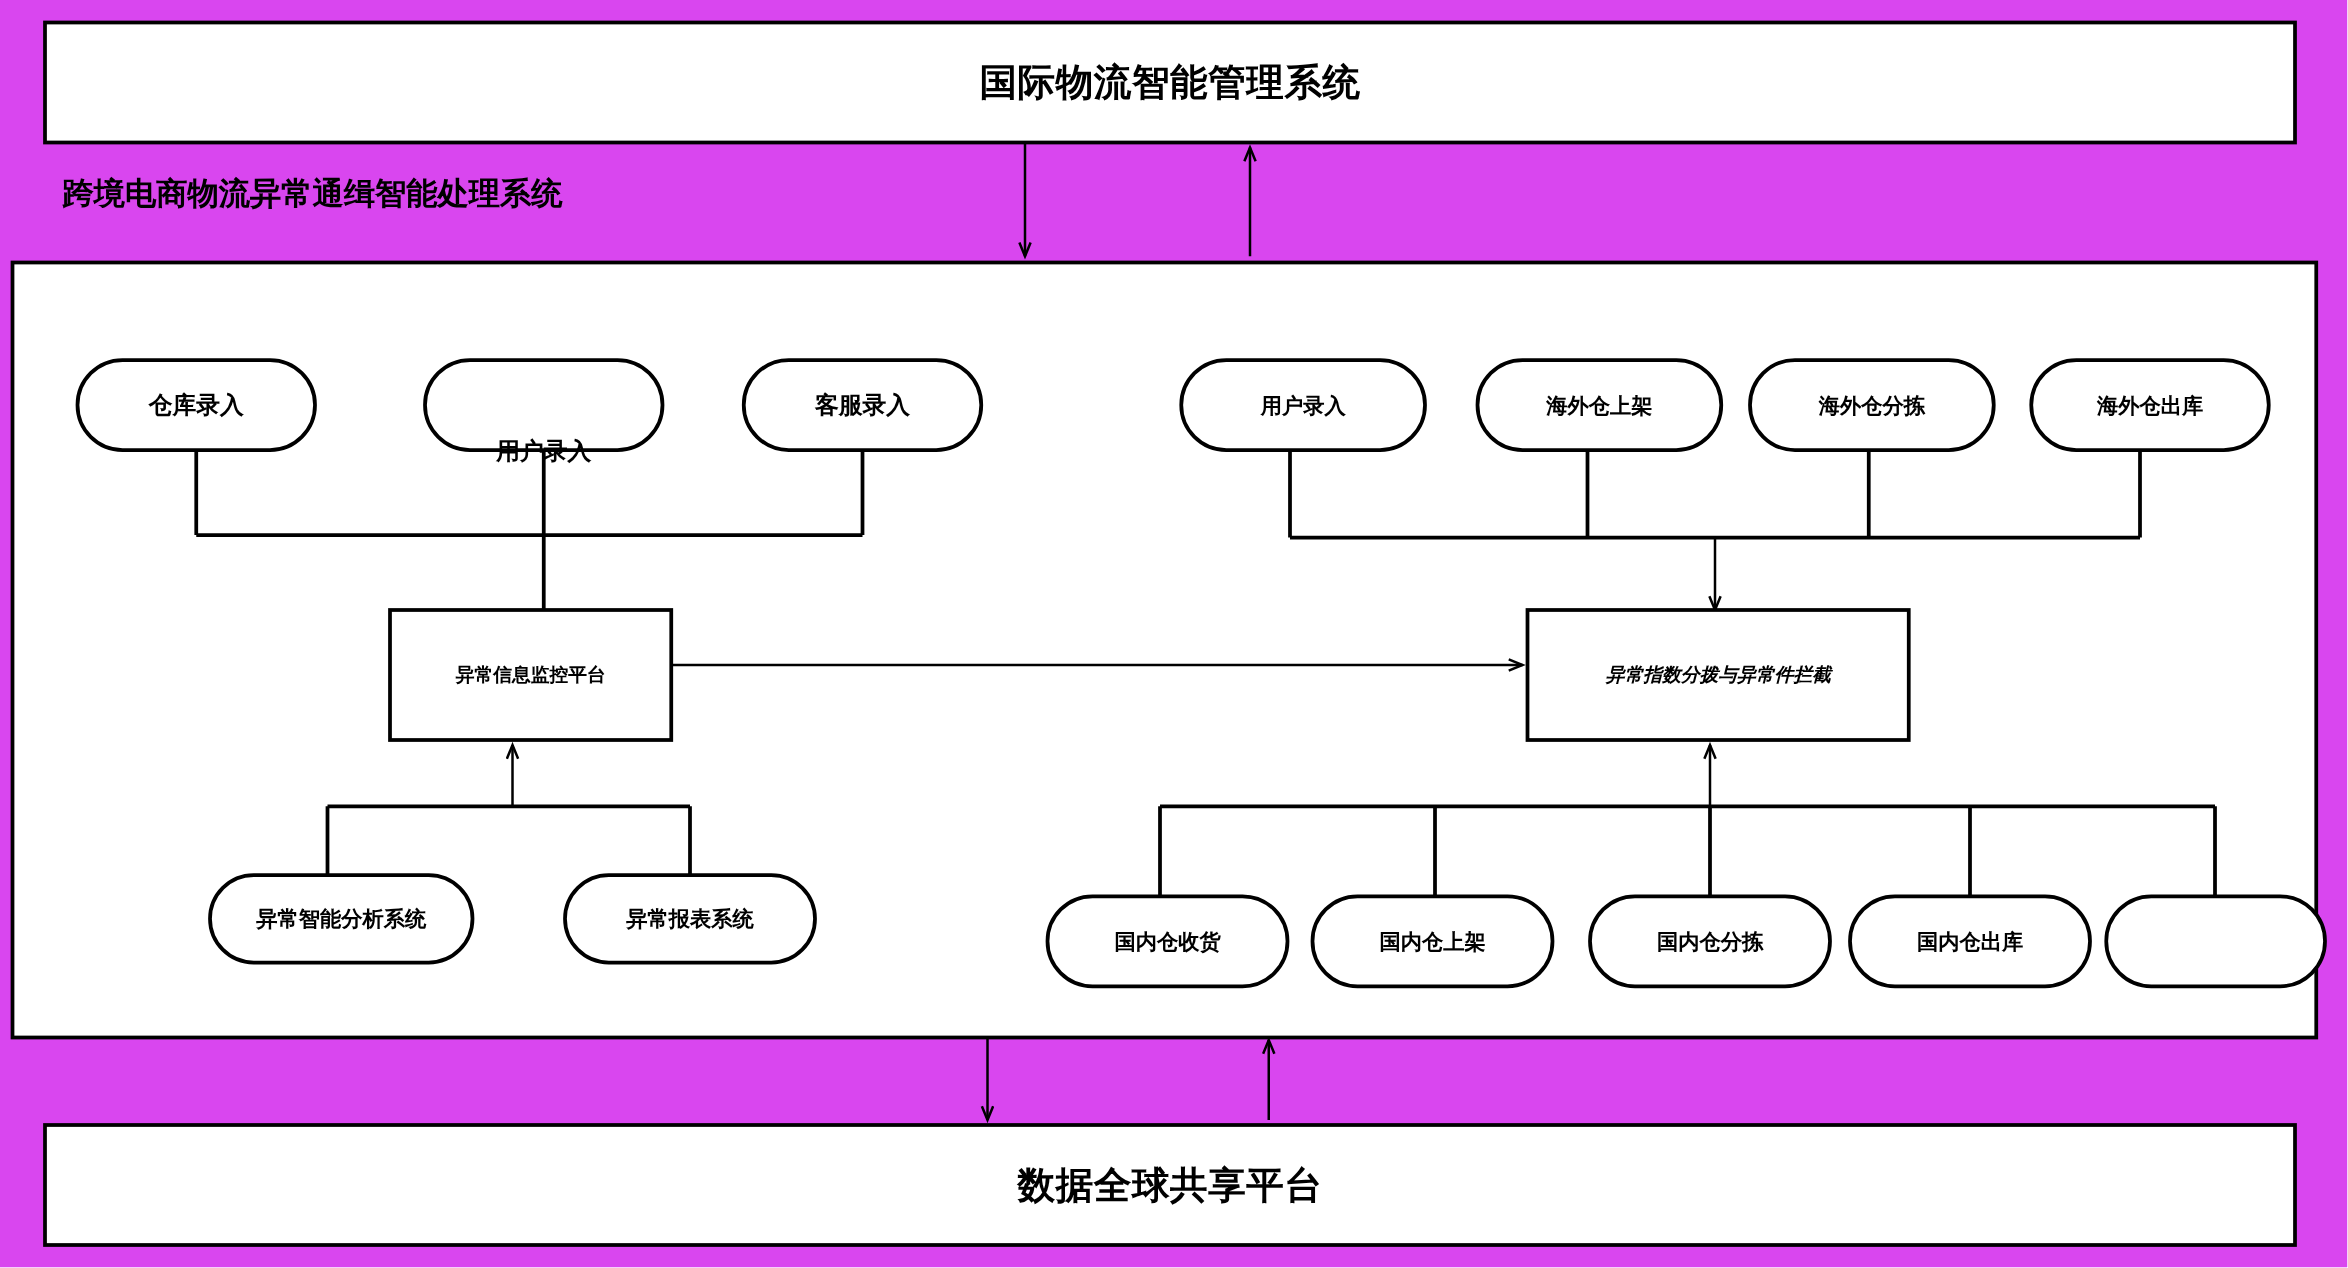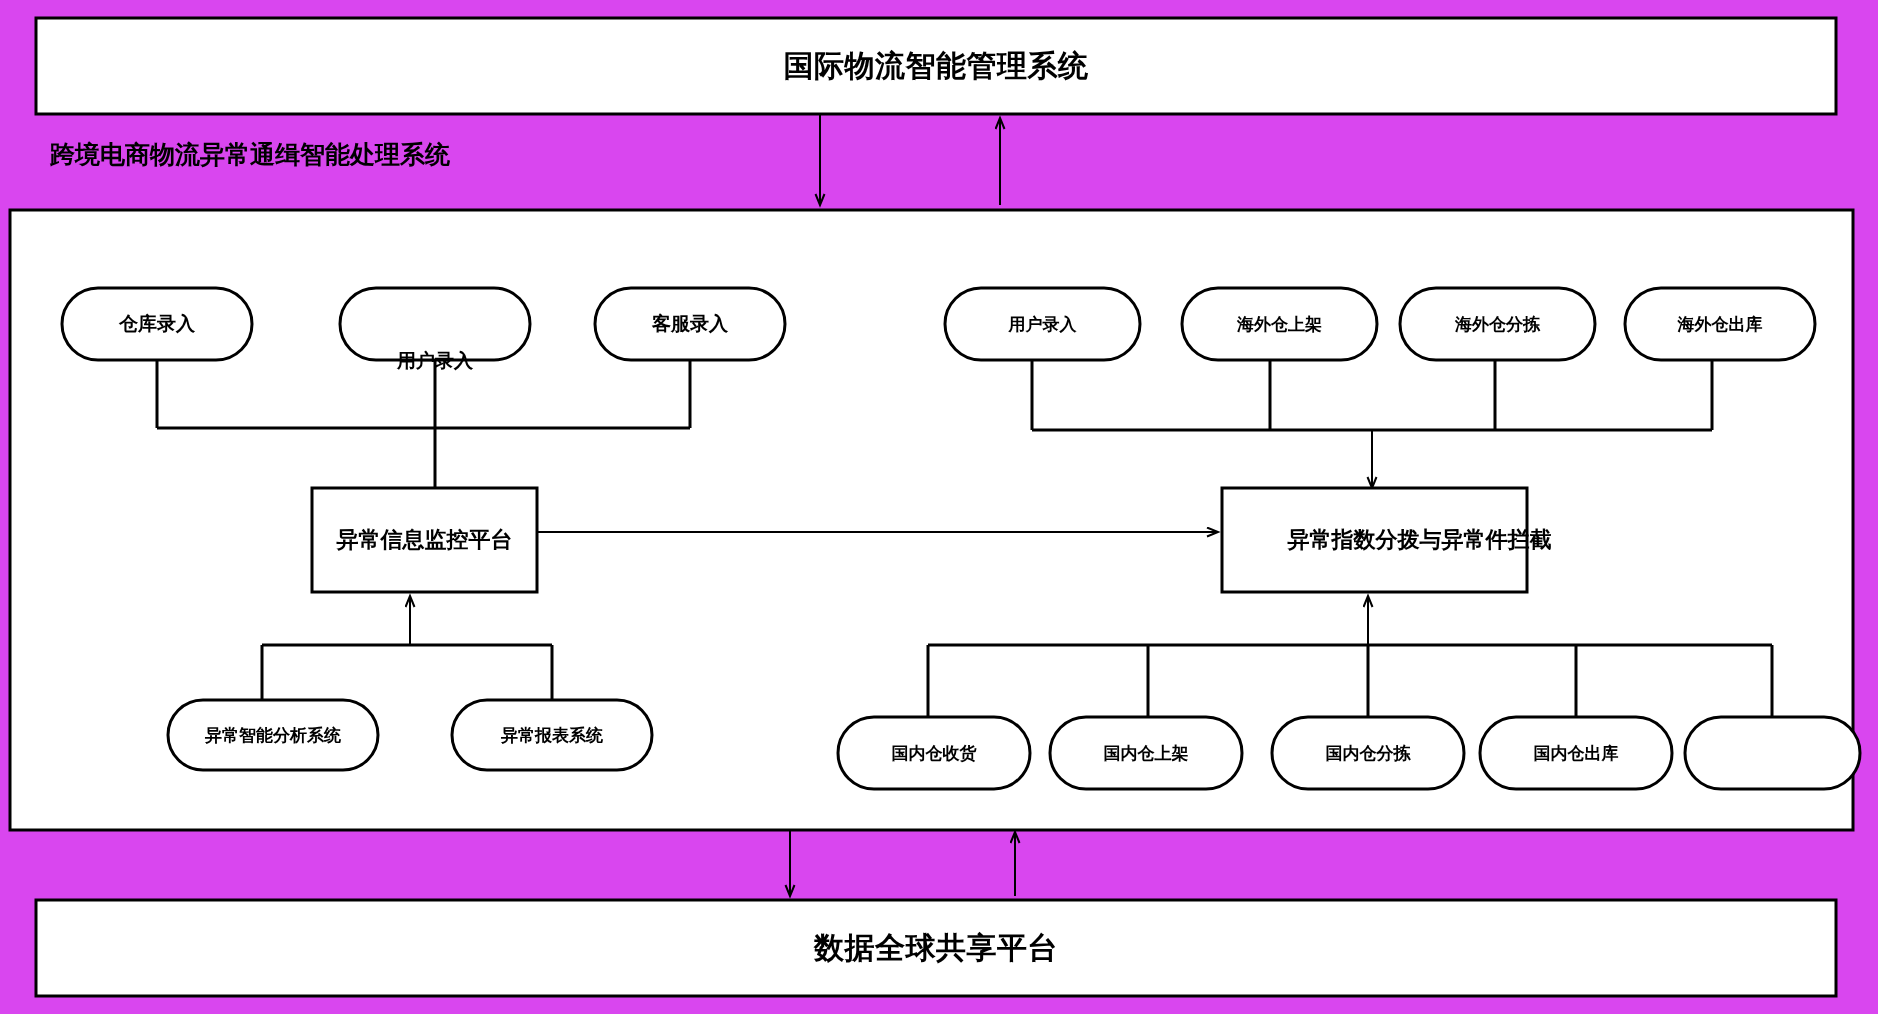--- a/index.html
+++ b/index.html
@@ -43,21 +43,21 @@
   }
   .group-caption {
     position: absolute;
     color: #000000;
     font-size: 25px;
     font-weight: 700;
     white-space: nowrap;
     font-family: "DejaVu Sans", "Liberation Sans", sans-serif;
   }
   .proc-label {
-    font-size: 22px;
+    font-size: 15px;
     font-weight: 700;
   }
   .term-label {
     font-size: 19px;
     font-weight: 700;
   }
   .term-label-sm {
     font-size: 17px;
     font-weight: 700;
   }
@@ -128,21 +128,21 @@
   <div class="node-label term-label" style="left:62px; top:288px; width:190px; height:72px;">仓库录入</div>
   <div class="node-label term-label" style="left:340px; top:288px; width:190px; height:72px;margin-top:37px;">用户录入</div>
   <div class="node-label term-label" style="left:595px; top:288px; width:190px; height:72px;">客服录入</div>
 
   <div class="node-label term-label-sm" style="left:945px; top:288px; width:195px; height:72px;">用户录入</div>
   <div class="node-label term-label-sm" style="left:1182px; top:288px; width:195px; height:72px;">海外仓上架</div>
   <div class="node-label term-label-sm" style="left:1400px; top:288px; width:195px; height:72px;">海外仓分拣</div>
   <div class="node-label term-label-sm" style="left:1625px; top:288px; width:190px; height:72px;">海外仓出库</div>
 
   <div class="node-label proc-label" style="left:312px; top:488px; width:225px; height:104px;">异常信息监控平台</div>
-  <div class="node-label proc-label" style="left:1267px; top:488px; width:305px; height:104px;">异常指数分拨与异常件拦截</div>
+  <div class="node-label proc-label" style="left:1222px; top:488px; width:305px; height:104px;font-style:italic;">异常指数分拨与异常件拦截</div>
 
   <div class="node-label term-label-sm" style="left:168px; top:700px; width:210px; height:70px;">异常智能分析系统</div>
   <div class="node-label term-label-sm" style="left:452px; top:700px; width:200px; height:70px;">异常报表系统</div>
 
   <div class="node-label term-label-sm" style="left:838px; top:717px; width:192px; height:72px;">国内仓收货</div>
   <div class="node-label term-label-sm" style="left:1050px; top:717px; width:192px; height:72px;">国内仓上架</div>
   <div class="node-label term-label-sm" style="left:1272px; top:717px; width:192px; height:72px;">国内仓分拣</div>
   <div class="node-label term-label-sm" style="left:1480px; top:717px; width:192px; height:72px;">国内仓出库</div>
 
   <div class="node-label band-label" style="left:36px; top:900px; width:1800px; height:96px;">数据全球共享平台</div>

